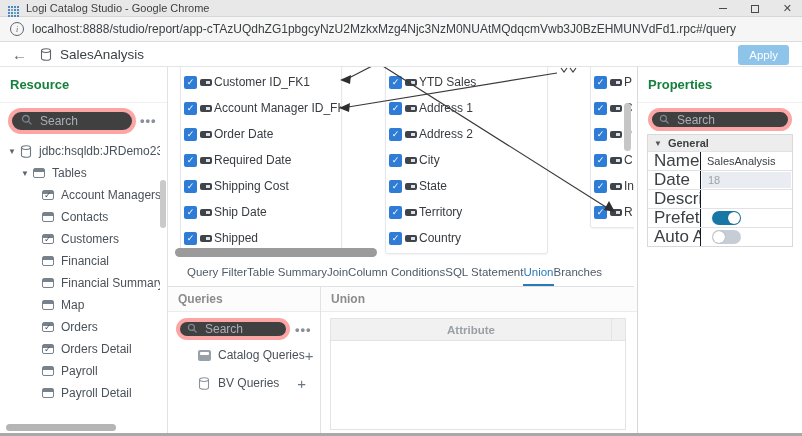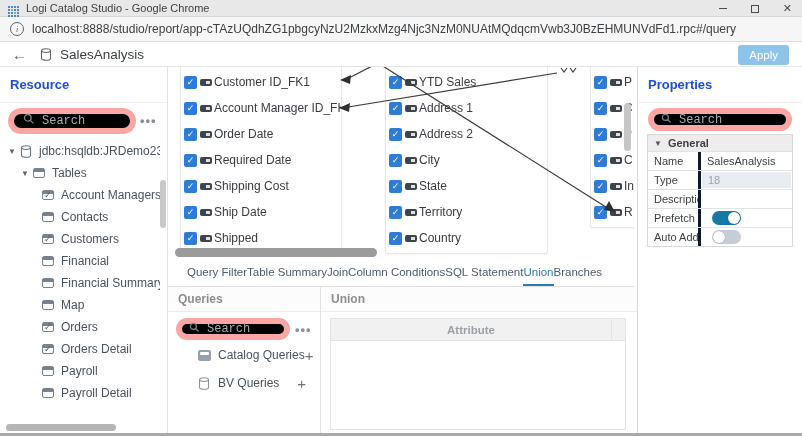--- a/index.html
+++ b/index.html
@@ -26,23 +26,23 @@
              border-bottom:1px solid #E4E4E4;display:flex;align-items:center;box-sizing:border-box;}
   #back-btn{font-size:15px;color:#5F6368;margin-left:12px;line-height:1;}
   #header-db-icon{margin-left:13px;display:flex;}
   #page-title{font-size:13.5px;color:#3C4043;margin-left:8px;}
   #apply-btn{position:absolute;right:13px;top:3px;height:20px;padding:0 11px;background:#8EC3EA;
              color:#fff;font-size:11.5px;border:none;border-radius:3px;display:flex;align-items:center;margin-left:8px;}
   
   #resource-panel{position:absolute;left:0;top:67px;width:168px;height:366px;background:#fff;
                   border-right:1px solid #E2E2E2;box-sizing:border-box;overflow:hidden;}
   .panel-title{height:36px;display:flex;align-items:center;padding-left:10px;font-size:13px;
-               font-weight:bold;color:#1d4ed8;border-bottom:1px solid #F0F0F0;box-sizing:border-box;}
-  .search-pill{position:absolute;border:6px solid #fca5a5;border-radius:13px;background:#000000;
-               display:flex;align-items:center;box-sizing:border-box;font-family:Liberation Mono, monospace;}
+               font-weight:bold;color:#15803d;border-bottom:1px solid #F0F0F0;box-sizing:border-box;}
+  .search-pill{position:absolute;border:4px solid #fca5a5;border-radius:13px;background:#404040;
+               display:flex;align-items:center;box-sizing:border-box;}
   .search-pill .ph{font-size:12px;color:#A9AFB6;margin-left:7px;}
   .more-dots{position:absolute;font-size:13px;font-weight:bold;color:#8A9097;letter-spacing:1px;}
   #resource-search{left:8px;top:41px;width:128px;height:26px;padding-left:9px;}
   #resource-more{left:140px;top:46px;}
   #resource-tree{position:absolute;left:0;top:73px;width:160px;}
   .t-row{height:22px;display:flex;align-items:center;font-size:12px;color:#49525A;
          white-space:nowrap;overflow:hidden;}
   .t-caret{font-size:8px;color:#5A6570;width:12px;flex:0 0 12px;}
   .tbl-icon{position:relative;width:12px;height:10px;border:1px solid #77828D;border-radius:2px;
             box-sizing:border-box;flex:0 0 12px;margin-right:7px;background:#fff;}
@@ -99,22 +99,22 @@
   #union-col2{width:13px;}
   
   #properties-panel{position:absolute;left:637px;top:67px;width:165px;height:366px;background:#fff;
                     border-left:1px solid #D8D8D8;box-sizing:border-box;}
   #props-search{left:10px;top:41px;width:144px;height:23px;padding-left:7px;border-radius:12px;}
   #props-table{position:absolute;left:9px;top:67px;width:146px;border:1px solid #D9D9D9;box-sizing:border-box;}
   #props-section{height:16px;background:#EDEDED;display:flex;align-items:center;}
   #props-section .car{font-size:8px;color:#555;margin-left:6px;}
   #props-section .sec{font-size:11px;font-weight:bold;color:#3C4043;margin-left:6px;}
   .p-row{height:19px;border-top:1px solid #E2E2E2;display:flex;box-sizing:border-box;}
-  .p-label{width:53px;flex:0 0 53px;border-right:3px solid #0f172a;display:flex;align-items:center;
-           padding-left:6px;font-size:11px;color:#3C4043;box-sizing:border-box;white-space:nowrap;overflow:hidden;}
+  .p-label{width:53px;flex:0 0 53px;border-right:1px solid #0f172a;display:flex;align-items:center;
+           padding-left:6px;font-size:17px;color:#3C4043;box-sizing:border-box;white-space:nowrap;overflow:hidden;}
   .p-value{flex:1;display:flex;align-items:center;padding-left:6px;font-size:11px;color:#3C4043;
            overflow:hidden;white-space:nowrap;}
   .p-value.disabled{padding:1px;}
   .p-value.disabled .dis-box{flex:1;height:100%;background:#E9EDF2;color:#9AA3AC;display:flex;
            align-items:center;padding-left:6px;font-size:11px;}
   .toggle{width:29px;height:14px;border-radius:7px;position:relative;margin-left:5px;}
   .toggle.on{background:#1778A6;}
   .toggle.off{background:#C7CDD6;}
   .toggle .knob{position:absolute;top:1px;width:12px;height:12px;border-radius:50%;background:#fff;
                 box-shadow:0 0 1px rgba(0,0,0,.4);}
@@ -502,21 +502,21 @@
     <div id="props-section">
       <span class="car">▼</span>
       <span class="sec">General</span>
     </div>
     <div id="props-rows">
         <div class="p-row">
           <div class="p-label">Name</div>
           <div class="p-value">SalesAnalysis</div>
         </div>
         <div class="p-row">
-          <div class="p-label">Type</div>
+          <div class="p-label">Date</div>
           <div class="p-value disabled">
             <span class="dis-box">18</span>
           </div>
         </div>
         <div class="p-row">
           <div class="p-label">Description</div>
           <div class="p-value"></div>
         </div>
         <div class="p-row">
           <div class="p-label">Prefetch</div>

